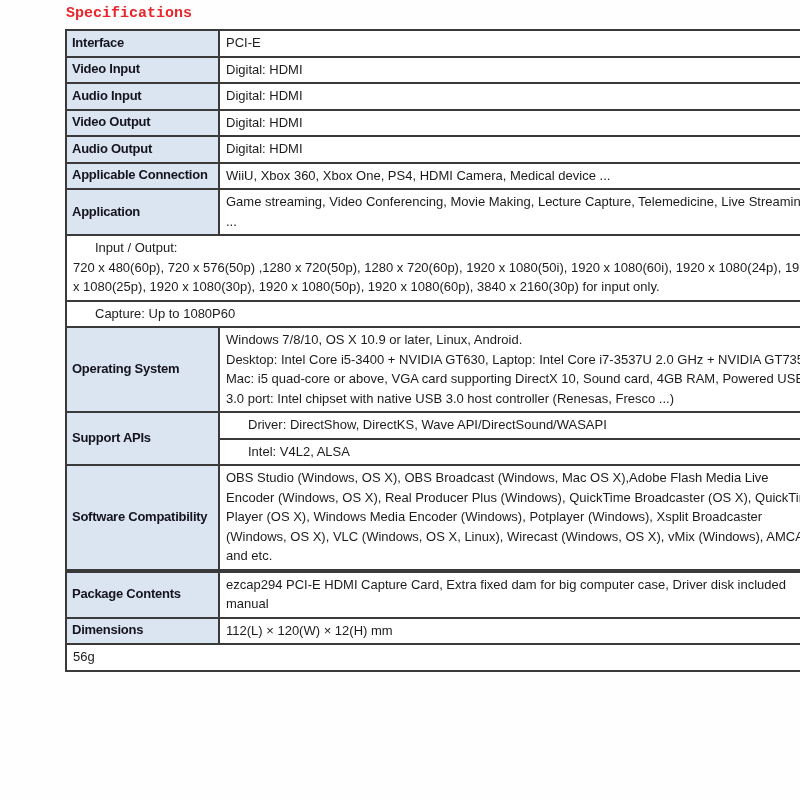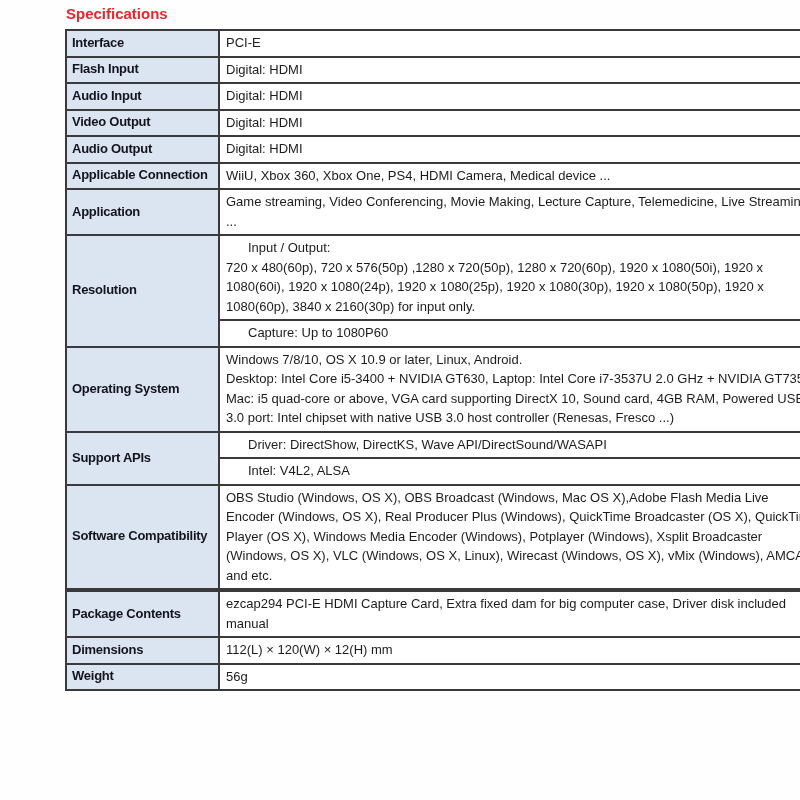--- a/index.html
+++ b/index.html
@@ -9,21 +9,21 @@
     --text:#1c1c1c;
     --label-text:#14141e;
   }
   html,body{margin:0;padding:0;}
   body{
     width:800px;height:800px;background:#fefefe;
     font-family:"Liberation Sans",sans-serif;position:relative;overflow:hidden;
   }
   .title{
     position:absolute;left:66px;top:5px;
-    font-size:15px;font-weight:bold;color:var(--accent);
+    font-size:15px;font-weight:bold;color:var(--accent);font-family:Liberation Mono, monospace;
   }
   .spec-table{
     position:absolute;left:65px;top:29px;width:761px;
     border:2px solid var(--border);box-sizing:border-box;background:#fff;
   }
   .row{display:flex;border-top:2px solid var(--border);}
   .row:first-child{border-top:none;}
   .label-cell{
     flex:0 0 153px;width:153px;box-sizing:border-box;
     background:var(--label-bg);
@@ -58,21 +58,21 @@
         <div class="cell-inner">Interface</div>
       </div>
       <div class="value-col">
         <div class="value-cell">
           <div class="cell-inner"><span class="line">PCI-E</span></div>
         </div>
       </div>
     </div>
     <div class="row">
       <div class="label-cell">
-        <div class="cell-inner">Flash Input</div>
+        <div class="cell-inner">Video Input</div>
       </div>
       <div class="value-col">
         <div class="value-cell">
           <div class="cell-inner"><span class="line">Digital: HDMI</span></div>
         </div>
       </div>
     </div>
     <div class="row">
       <div class="label-cell">
         <div class="cell-inner">Audio Input</div>
@@ -117,23 +117,20 @@
       <div class="label-cell">
         <div class="cell-inner">Application</div>
       </div>
       <div class="value-col">
         <div class="value-cell">
           <div class="cell-inner"><span class="line">Game streaming, Video Conferencing, Movie Making, Lecture Capture, Telemedicine, Live Streaming ...</span></div>
         </div>
       </div>
     </div>
     <div class="row">
-      <div class="label-cell">
-        <div class="cell-inner">Resolution</div>
-      </div>
       <div class="value-col">
         <div class="value-cell">
           <div class="cell-inner"><span class="line seg-bold block">Input / Output:</span><span class="line">720 x 480(60p), 720 x 576(50p) ,1280 x 720(50p), 1280 x 720(60p), 1920 x 1080(50i), 1920 x 1080(60i), 1920 x 1080(24p), 1920 x 1080(25p), 1920 x 1080(30p), 1920 x 1080(50p), 1920 x 1080(60p), 3840 x 2160(30p) for input only.</span></div>
         </div>
         <div class="value-cell">
           <div class="cell-inner"><span class="line seg-bold">Capture:</span><span class="line"> Up to 1080P60</span></div>
         </div>
       </div>
     </div>
     <div class="row">
@@ -185,22 +182,19 @@
       <div class="label-cell">
         <div class="cell-inner">Dimensions</div>
       </div>
       <div class="value-col">
         <div class="value-cell">
           <div class="cell-inner"><span class="line">112(L) × 120(W) × 12(H) mm</span></div>
         </div>
       </div>
     </div>
     <div class="row">
-      <div class="label-cell">
-        <div class="cell-inner">Weight</div>
-      </div>
       <div class="value-col">
         <div class="value-cell">
           <div class="cell-inner"><span class="line">56g</span></div>
         </div>
       </div>
     </div>
   </div>
 
 </body></html>

